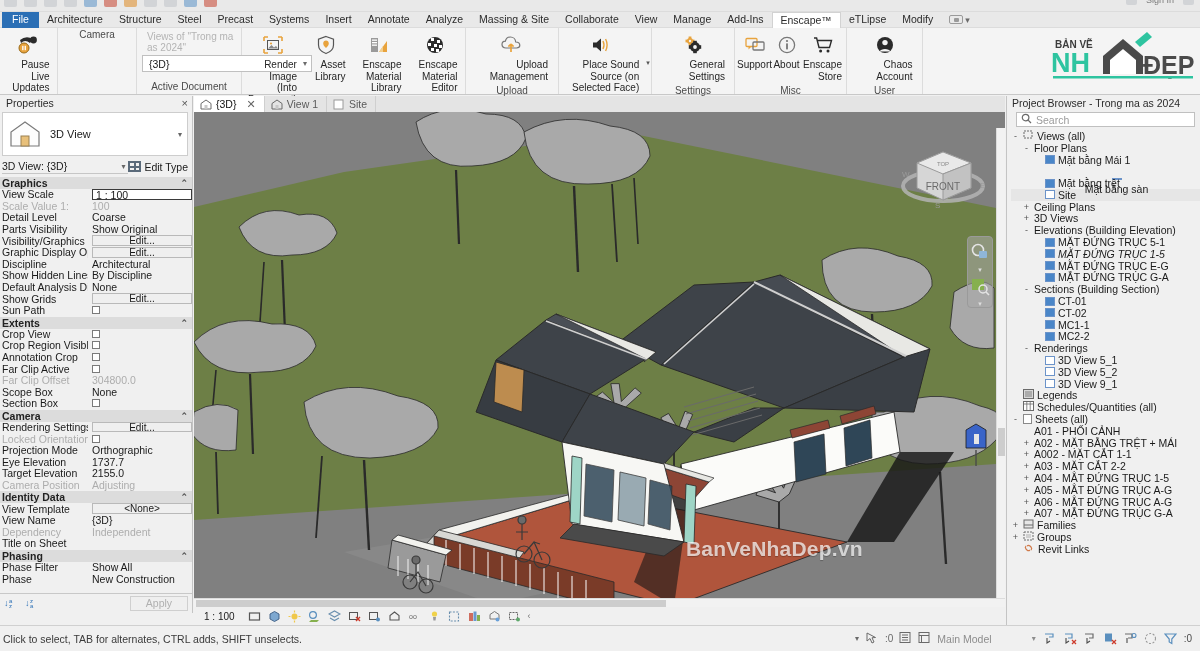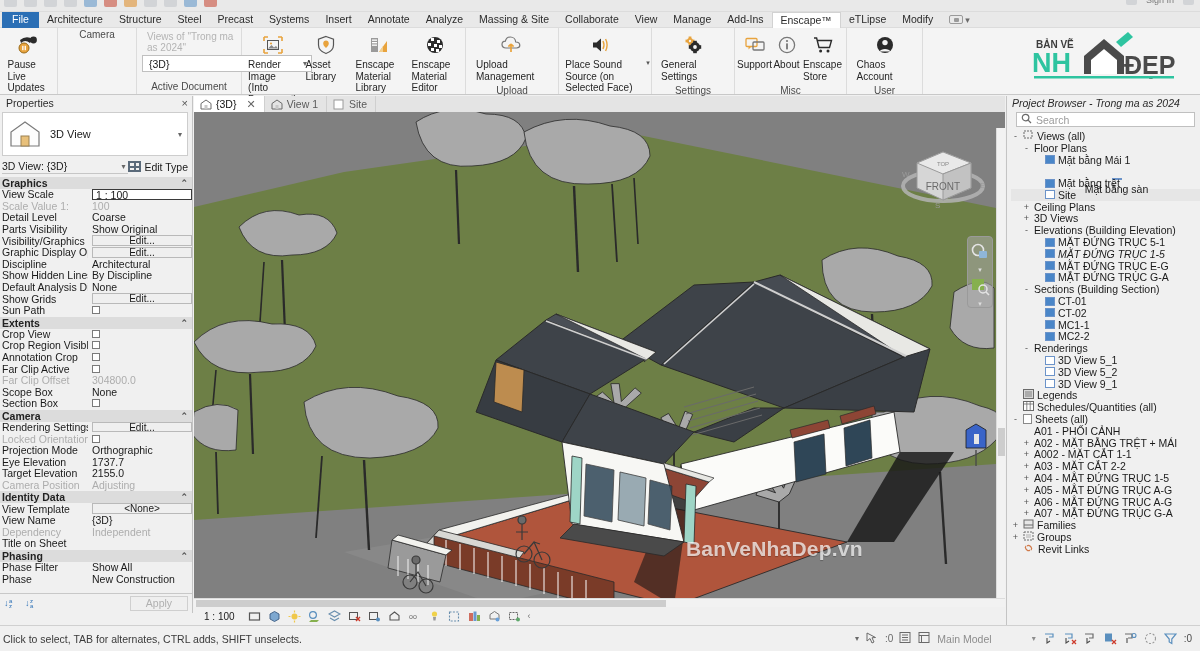--- a/index.html
+++ b/index.html
@@ -48,36 +48,36 @@
     background:#f4f4f4; border-bottom:1px solid #c8c8c8;
   }
   .ribbon-inner { display:flex; height:100%; align-items:stretch; }
   .rgroup { position:relative; display:flex; flex-direction:column; border-right:1px solid #dcdcdc; }
   .rgroup-body { flex:1; display:flex; align-items:flex-start; padding:3px 5px 0 5px; gap:2px;}
   .rgroup-title { height:14px; text-align:center; font-size:10px; color:#4a4a4a; line-height:13px; }
   .rbtn {
     display:flex; flex-direction:column; align-items:center;
     padding:2px 5px; min-width:44px; cursor:default;
   }
-  .rbtn .lbl { font-size:10px; line-height:11.5px; text-align:left; color:#262626; margin-top:2px; max-width:78px;}
+  .rbtn .lbl { font-size:10px; line-height:11.5px; text-align:right; color:#262626; margin-top:2px; max-width:78px;}
   .icn { width:26px; height:24px; display:flex; align-items:center; justify-content:center;}
   .icn svg { display:block; }
   .dropcaret { font-size:7px; color:#555; line-height:5px; margin-top:-1px;}
 
   
   .docgroup-head { font-size:10px; color:#b4b4b4; padding:3px 0 2px 10px; }
   .doc-select {
     margin:0 8px; width:230px; height:17px; background:#fff; border:1px solid #c0c0c0;
     display:flex; align-items:center; justify-content:space-between;
     padding:0 4px 0 6px; font-size:10.5px; color:#1a1a1a;
   }
   .doc-select .car { color:#6b6b6b; font-size:8px;}
 
   
-  .brandlogo { position:absolute; right:20px; top:4px; width:148px; height:62px; }
+  .brandlogo { position:absolute; right:1px; top:4px; width:148px; height:62px; }
 
   
   .main { position:absolute; left:0; top:96px; width:1200px; height:529px; background:#f0f0f0;}
 
   
   .props {
     position:absolute; left:0; top:0; width:193px; height:517px;
     background:#f0f0f0; border-right:1px solid #c4c4c4;
     display:flex; flex-direction:column;
   }
@@ -144,21 +144,21 @@
   
   .vcb { position:absolute; left:194px; top:511px; width:811px; height:18px;
     background:#f0f0f0; display:flex; align-items:center; gap:7px; padding-left:10px; font-size:10px;}
   .vcb .scale { color:#1a1a1a; margin-right:6px; font-size:10px;}
   .vcb-ic { width:13px; height:13px; }
 
   
   .pbrowser { position:absolute; left:1006px; top:0; width:194px; height:529px; background:#f0f0f0;
      border-left:1px solid #c4c4c4; display:flex; flex-direction:column;}
   .pb-title { height:14px; display:flex; align-items:center; justify-content:space-between;
-    padding:0 4px 0 5px; font-size:10.5px; color:#2b2b2b;font-style:italic;}
+    padding:0 4px 0 5px; font-size:10.5px; color:#2b2b2b;}
   .pb-search { margin:2px 5px 3px 9px; height:15px; background:#fff; border:1px solid #c0c0c0;
     display:flex; align-items:center; gap:4px; padding-left:4px;}
   .pb-search .ph { color:#9b9b9b; font-size:10.5px;}
   .pb-tree { flex:1; overflow:hidden; font-size:10.5px; padding-left:4px;}
   .tnode { display:flex; align-items:center; height:11.8px; white-space:nowrap; gap:3px;}
   .tnode.sel { background:#e6e6e6;}
   .tw { width:9px; display:inline-block; text-align:center; font-size:9px; color:#555;}
   .tw.blank { color:transparent;}
   .vic { width:10px; height:9px; border:1px solid #6b93c9; background:#4a86c8; display:inline-block;}
   .vic.hollow { background:#fff;}

